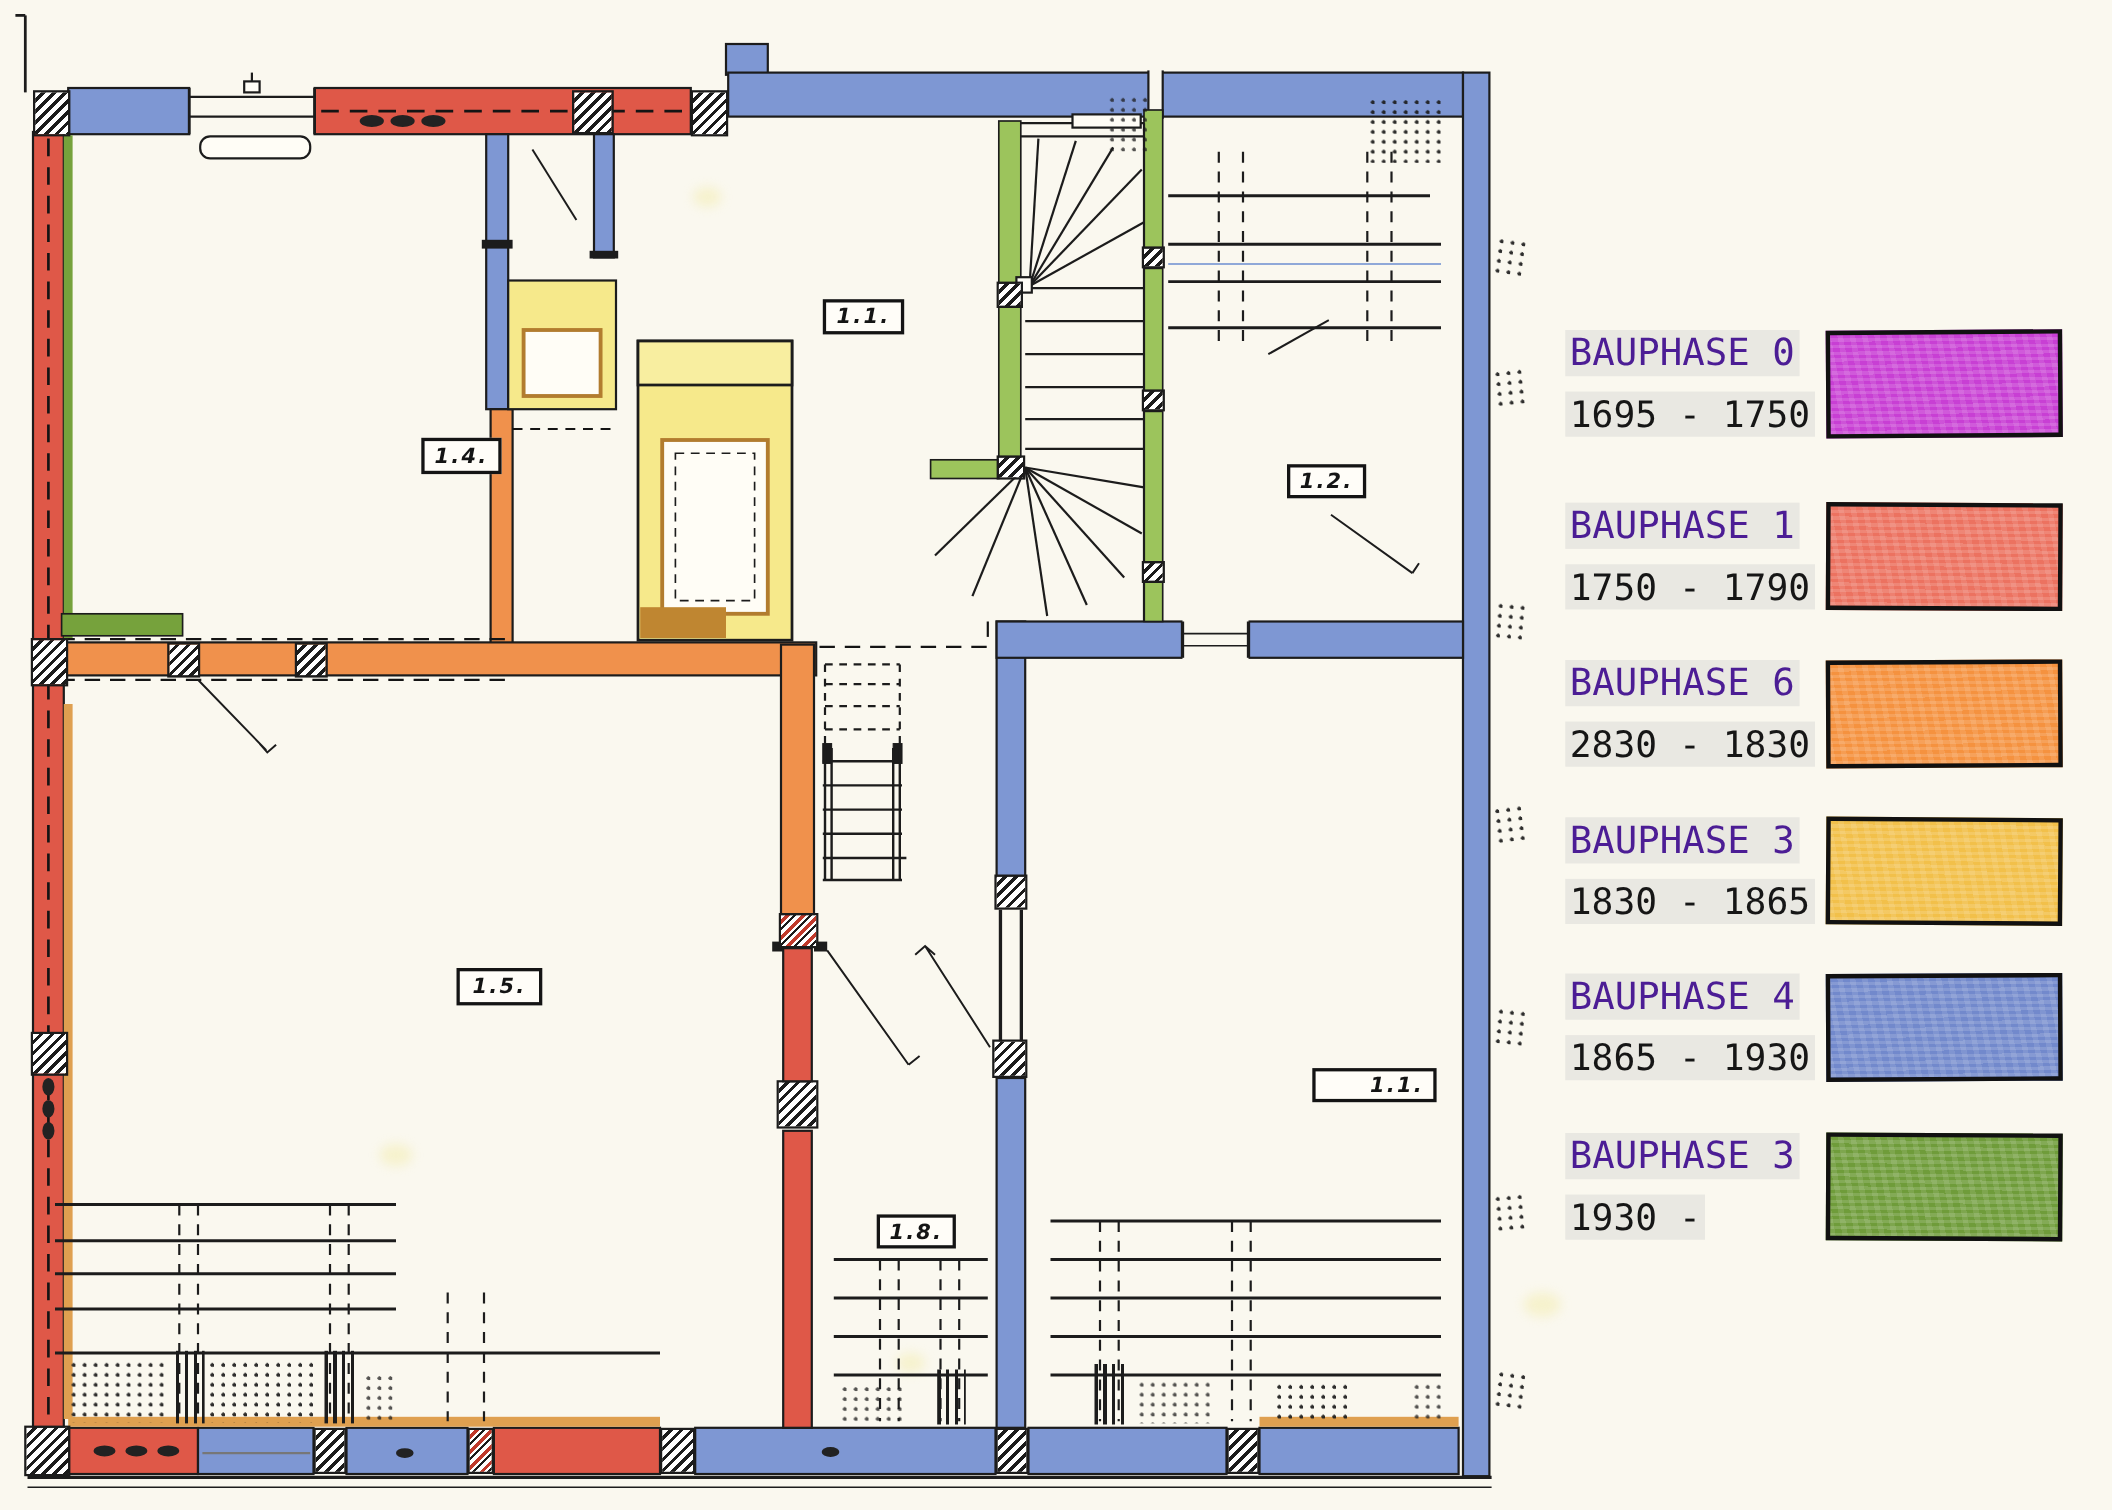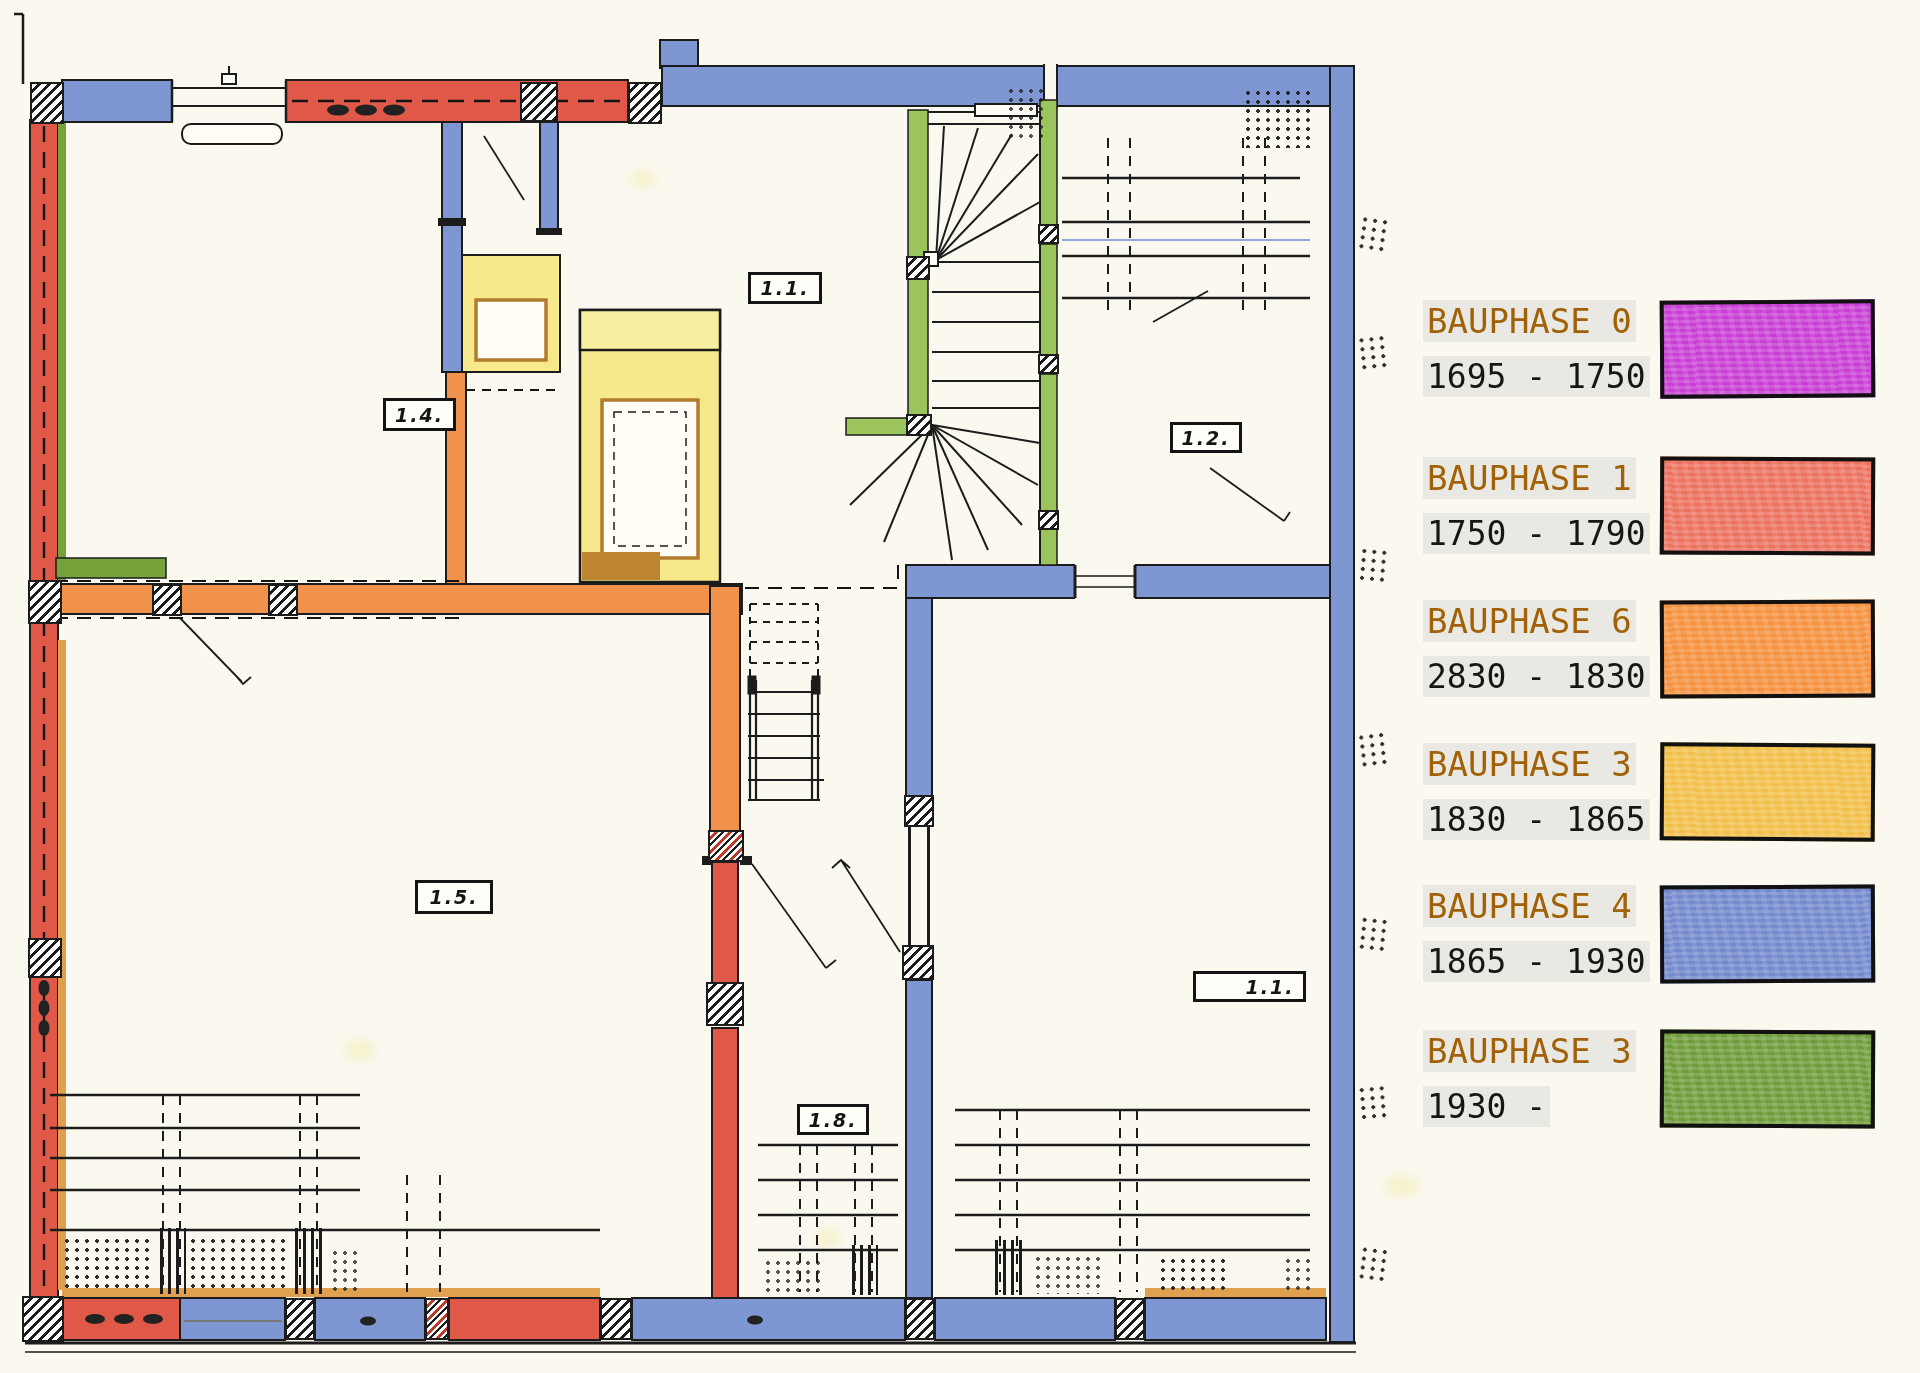--- a/index.html
+++ b/index.html
@@ -16,21 +16,21 @@
   .speckle.soft{opacity:.75;}
   
   .bars{position:absolute;background:repeating-linear-gradient(90deg,#1c1c1c 0 3px,transparent 3px 8px);}
   
   .room-label{position:absolute;background:#fffdf8;border:3px solid #141414;
       display:flex;align-items:center;justify-content:center;
       font:italic 600 19px "DejaVu Sans",sans-serif;color:#141414;letter-spacing:2px;}
   
   .legend-entry{position:absolute;}
   .lg-text{position:absolute;left:0;top:0;width:240px;}
-  .lg-title{font-family:"DejaVu Sans Mono",monospace;font-size:34px;color:#a16207;
+  .lg-title{font-family:"DejaVu Sans Mono",monospace;font-size:34px;color:#4c1d95;
             background:rgba(205,205,205,.38);padding:1px 4px;width:-moz-fit-content;width:fit-content;white-space:nowrap;}
   .lg-years{font-family:"DejaVu Sans Mono",monospace;font-size:33px;color:#161616;margin-top:14px;
             background:rgba(205,205,205,.38);padding:1px 4px;width:-moz-fit-content;width:fit-content;white-space:nowrap;}
   .lg-swatch{position:absolute;left:237px;top:0;width:207px;height:90px;border:4px solid #111;
             background-image:repeating-linear-gradient(0deg,rgba(255,255,255,.14) 0 3px,transparent 3px 6px),
                              repeating-linear-gradient(80deg,rgba(255,255,255,.10) 0 5px,transparent 5px 11px);}
   .smudge{position:absolute;border-radius:50%;background:rgba(240,228,130,.30);filter:blur(5px);}
 </style>
 </head>
 <body>

